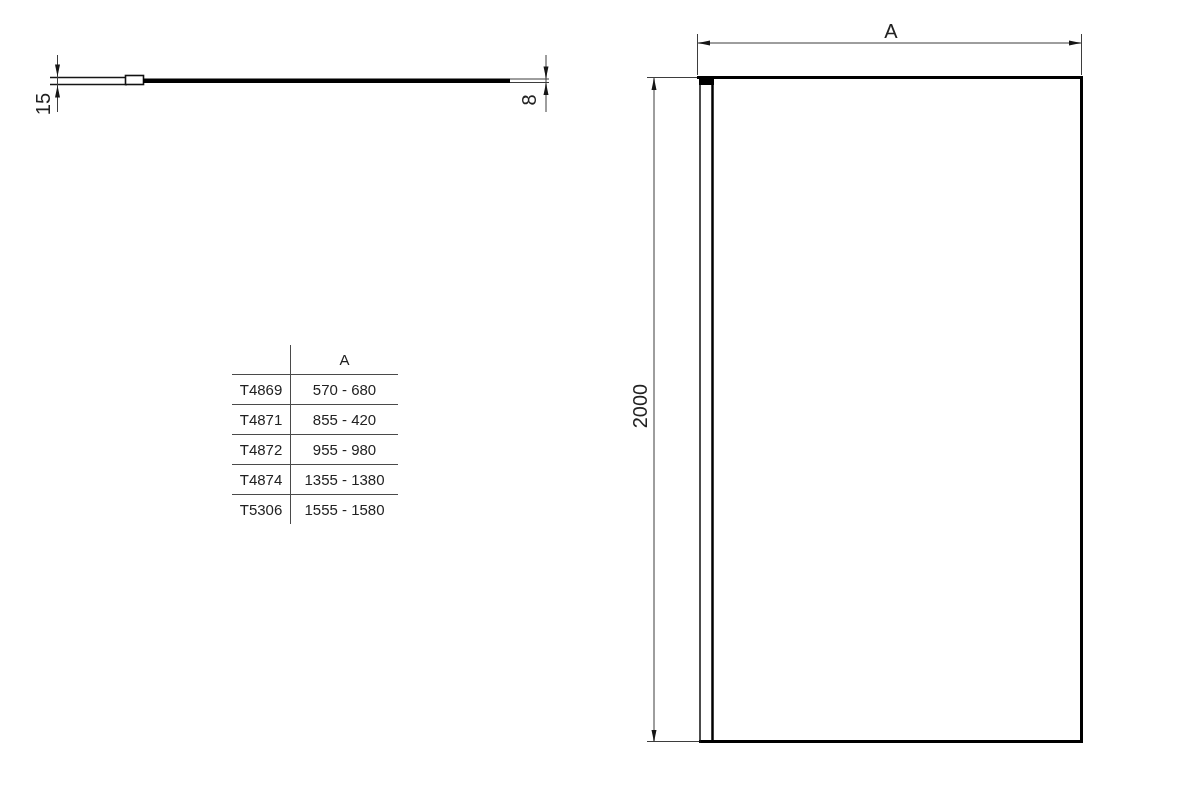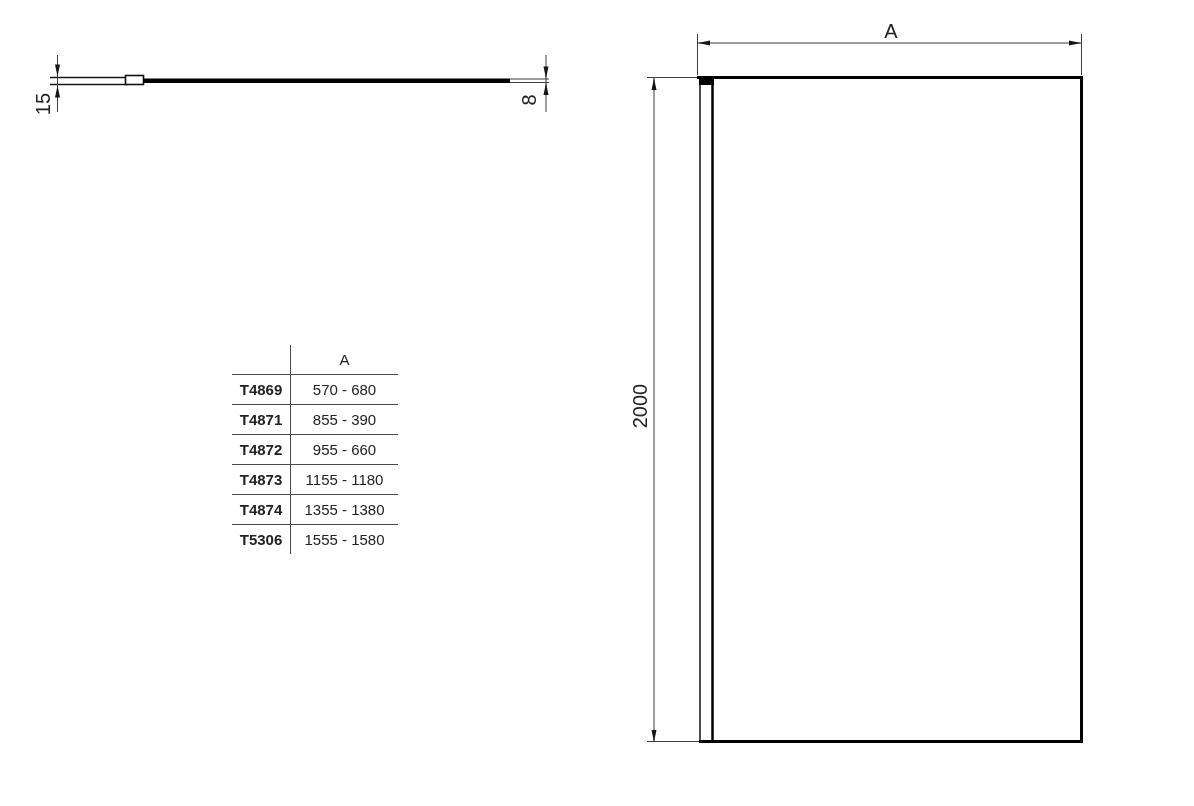--- a/index.html
+++ b/index.html
@@ -29,21 +29,21 @@
     color:#222222;
     table-layout:fixed;
   }
   table.size-table th, table.size-table td {
     font-weight:normal;
     padding:0;
     text-align:center;
     height:29px;
     white-space:nowrap;
   }
-  table.size-table .col-code  { width:58px;font-weight:bold;  }
+  table.size-table .col-code  { width:58px;  }
   table.size-table .col-width { width:107px; border-left:1.5px solid #4a4a4a; }
   table.size-table tbody tr td { border-top:1.2px solid #4a4a4a; }
 </style>
 </head>
 <body>
 
 <div class="canvas">
 
   <svg class="draw" width="1194" height="806" viewBox="0 0 1194 806">
 
@@ -104,29 +104,25 @@
         <th class="col-width">A</th>
       </tr>
     </thead>
     <tbody>
       <tr>
         <td class="col-code">T4869</td>
         <td class="col-width">570 - 680</td>
       </tr>
       <tr>
         <td class="col-code">T4871</td>
-        <td class="col-width">855 - 390</td>
+        <td class="col-width">855 - 420</td>
       </tr>
       <tr>
         <td class="col-code">T4872</td>
-        <td class="col-width">955 - 660</td>
-      </tr>
-      <tr>
-        <td class="col-code">T4873</td>
-        <td class="col-width">1155 - 1180</td>
+        <td class="col-width">955 - 980</td>
       </tr>
       <tr>
         <td class="col-code">T4874</td>
         <td class="col-width">1355 - 1380</td>
       </tr>
       <tr>
         <td class="col-code">T5306</td>
         <td class="col-width">1555 - 1580</td>
       </tr>
     </tbody>

